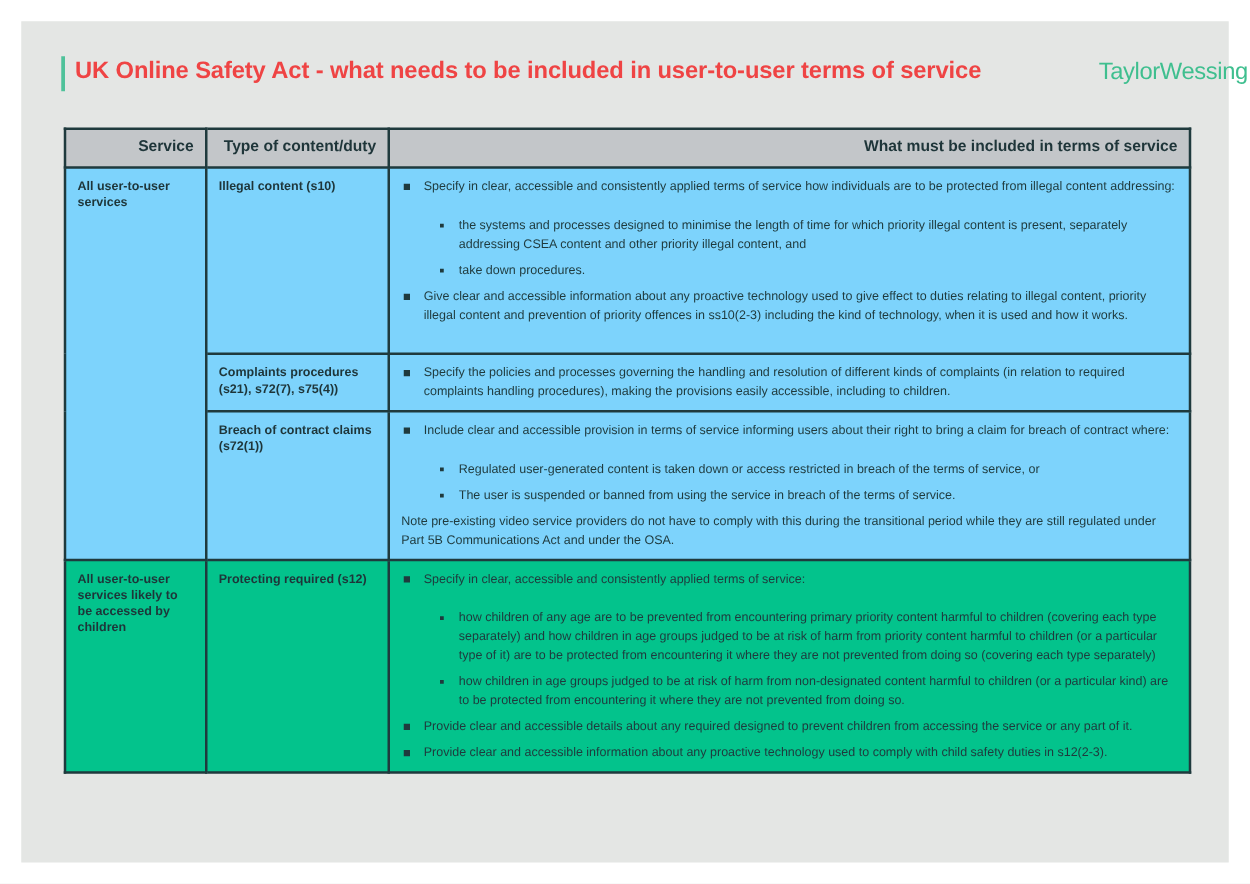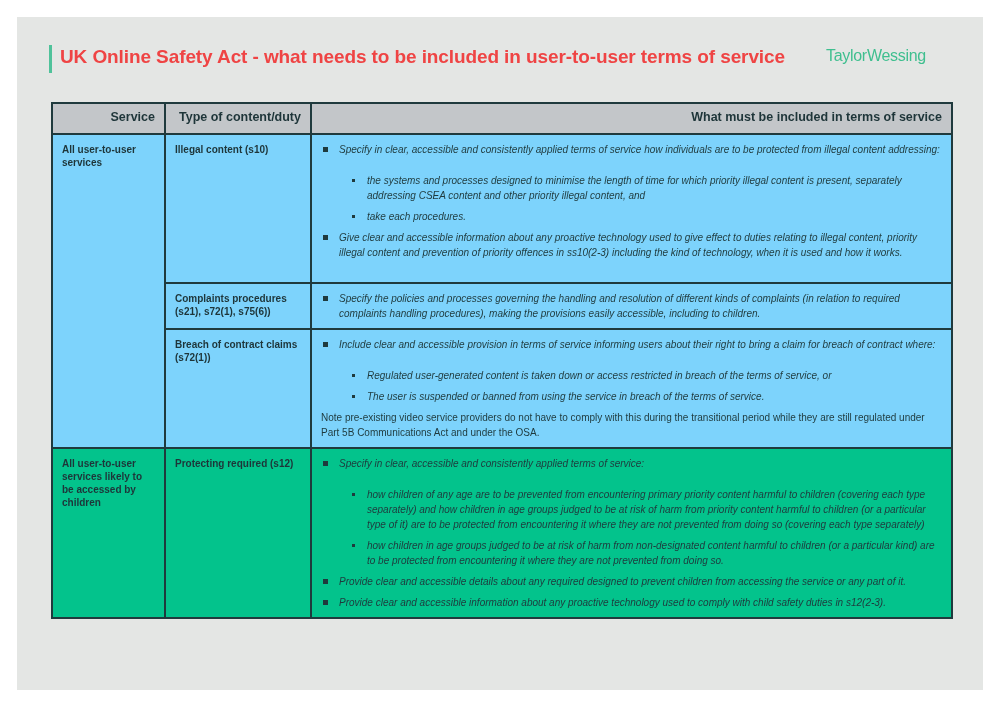--- a/index.html
+++ b/index.html
@@ -1,29 +1,29 @@
 <!DOCTYPE html>
 <html><head>
 <meta charset="utf-8">
 <style>
   html, body { margin:0; padding:0; }
   body { width:1000px; height:707px; background:#ffffff; position:relative; overflow:hidden;
          font-family:"Liberation Sans", "DejaVu Sans", sans-serif; color:#1f3a3d; }
   .panel { position:absolute; left:17px; top:17px; width:966px; height:673px; background:#e4e6e4; }
   .accent { position:absolute; left:49px; top:45px; width:3px; height:28px; background:#4fc29a; }
   .title { position:absolute; left:60px; top:46px; font-size:19px; font-weight:bold; color:#ef4444; letter-spacing:-0.1px; white-space:nowrap; }
-  .logo { position:absolute; left:826px; top:47px; font-size:16px; color:#3fbf8f; letter-spacing:-0.3px; white-space:nowrap; }
+  .logo { position:absolute; left:879px; top:47px; font-size:19px; color:#3fbf8f; letter-spacing:-0.3px; white-space:nowrap; }
   table { position:absolute; left:51px; top:102px; width:900px; border-collapse:collapse; table-layout:fixed; }
   td, th { border:2px solid #1f3a3d; vertical-align:top; text-align:left; }
   th { background:#c3c6c9; font-size:12.5px; font-weight:bold; color:#1e3539; padding:6px 9px; height:17px;text-align:right; }
   td { font-size:10px; line-height:15px; padding:7px 9px; }
   .lite td { background:#7dd3fc; }
   .dark td { background:#03c38c; }
   td.lbl { font-weight:bold; color:#1e3539; font-size:10px; line-height:13px; padding-top:8px; }
-  ul { margin:0; padding:0; list-style:none;font-style:italic; }
+  ul { margin:0; padding:0; list-style:none; }
   li { position:relative; padding-left:18px; margin-bottom:6px; }
   li:last-child { margin-bottom:0; }
   li.b1::before { content:""; position:absolute; left:2px; top:5px; width:5px; height:5px; background:#1f3a3d; }
   ul.sub { margin-top:16px; }
   ul.sub li { padding-left:28px; }
   ul.sub li::before { content:""; position:absolute; left:13px; top:6px; width:3px; height:3px; background:#1f3a3d; }
   .note { margin-top:6px; }
 </style>
 </head>
 <body>
@@ -50,29 +50,29 @@
 
     <tr class="lite">
       <td class="lbl" rowspan="3">All user-to-user services</td>
       <td class="lbl">Illegal content (s10)</td>
       <td style="height:133px;">
         <ul>
           <li class="b1">
             <span>Specify in clear, accessible and consistently applied terms of service how individuals are to be protected from illegal content addressing:</span>
             <ul class="sub">
               <li>the systems and processes designed to minimise the length of time for which priority illegal content is present, separately addressing CSEA content and other priority illegal content, and</li>
-              <li>take each procedures.</li>
+              <li>take down procedures.</li>
             </ul>
           </li>
           <li class="b1">Give clear and accessible information about any proactive technology used to give effect to duties relating to illegal content, priority illegal content and prevention of priority offences in ss10(2-3) including the kind of technology, when it is used and how it works.</li>
         </ul>
       </td>
     </tr>
     <tr class="lite">
-      <td class="lbl">Complaints procedures (s21), s72(1), s75(6))</td>
+      <td class="lbl">Complaints procedures (s21), s72(7), s75(4))</td>
       <td>
         <ul>
           <li class="b1">Specify the policies and processes governing the handling and resolution of different kinds of complaints (in relation to required complaints handling procedures), making the provisions easily accessible, including to children.</li>
         </ul>
       </td>
     </tr>
     <tr class="lite">
       <td class="lbl">Breach of contract claims (s72(1))</td>
       <td>
         <ul>

